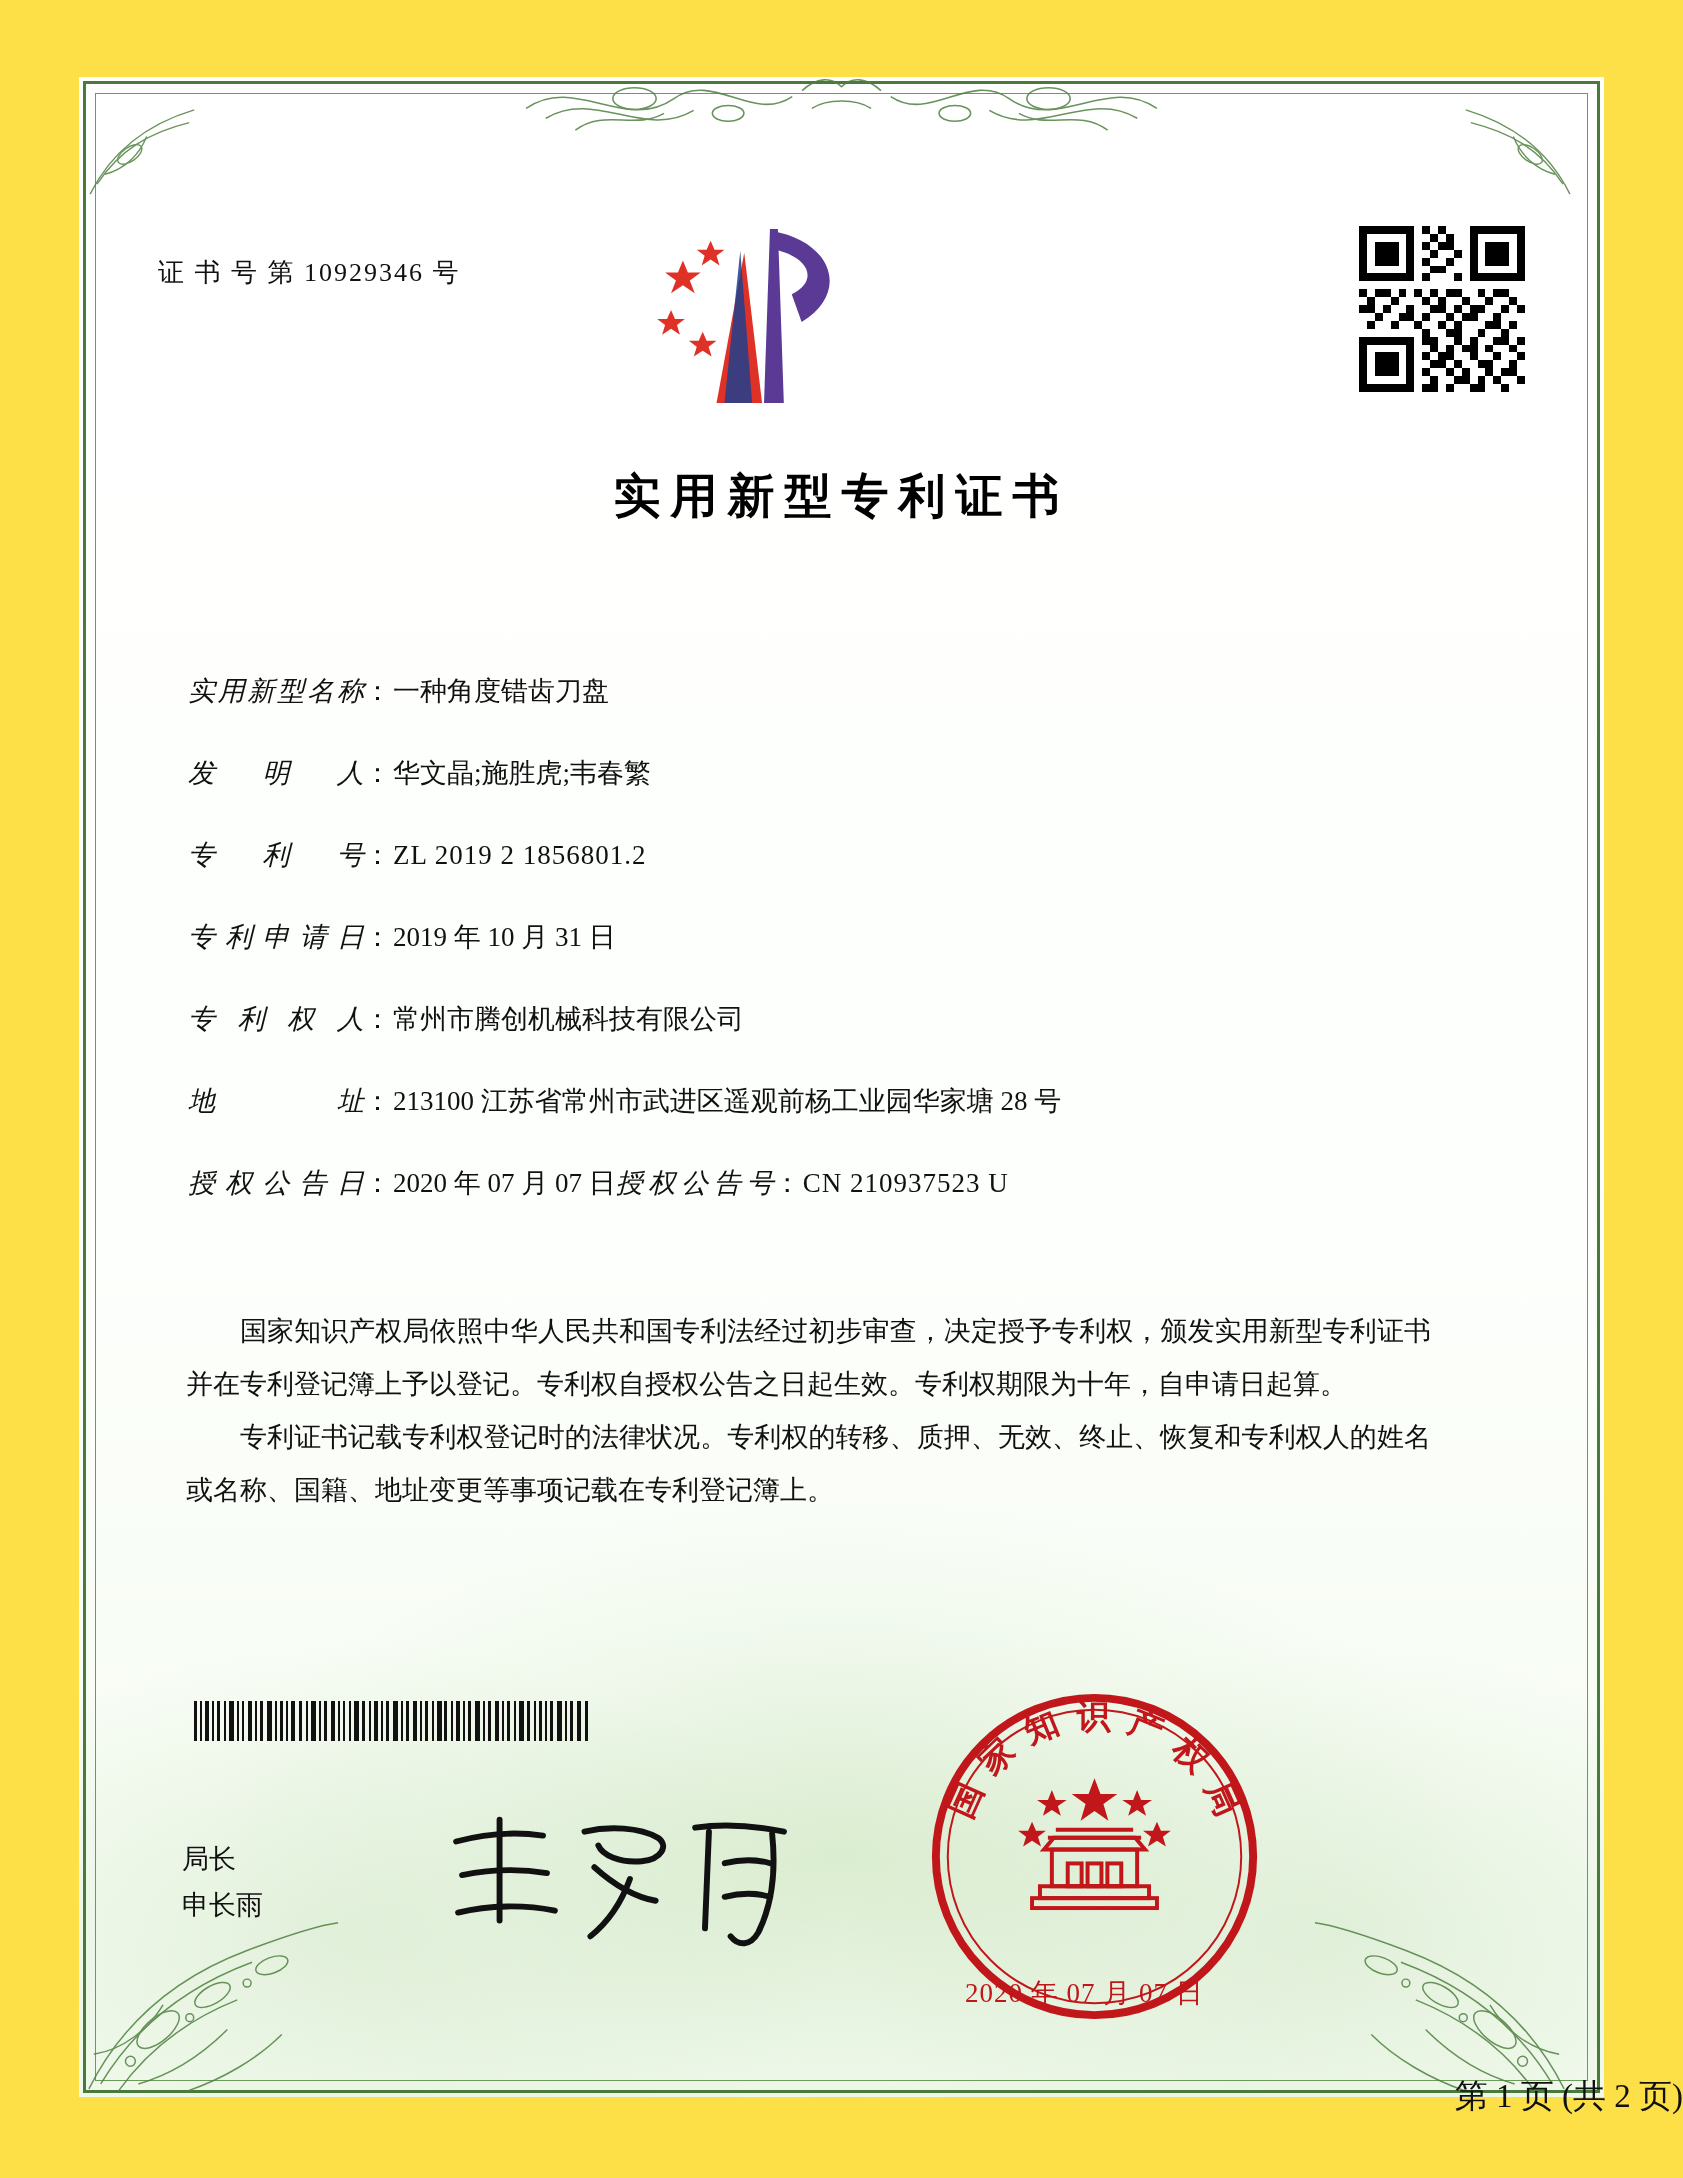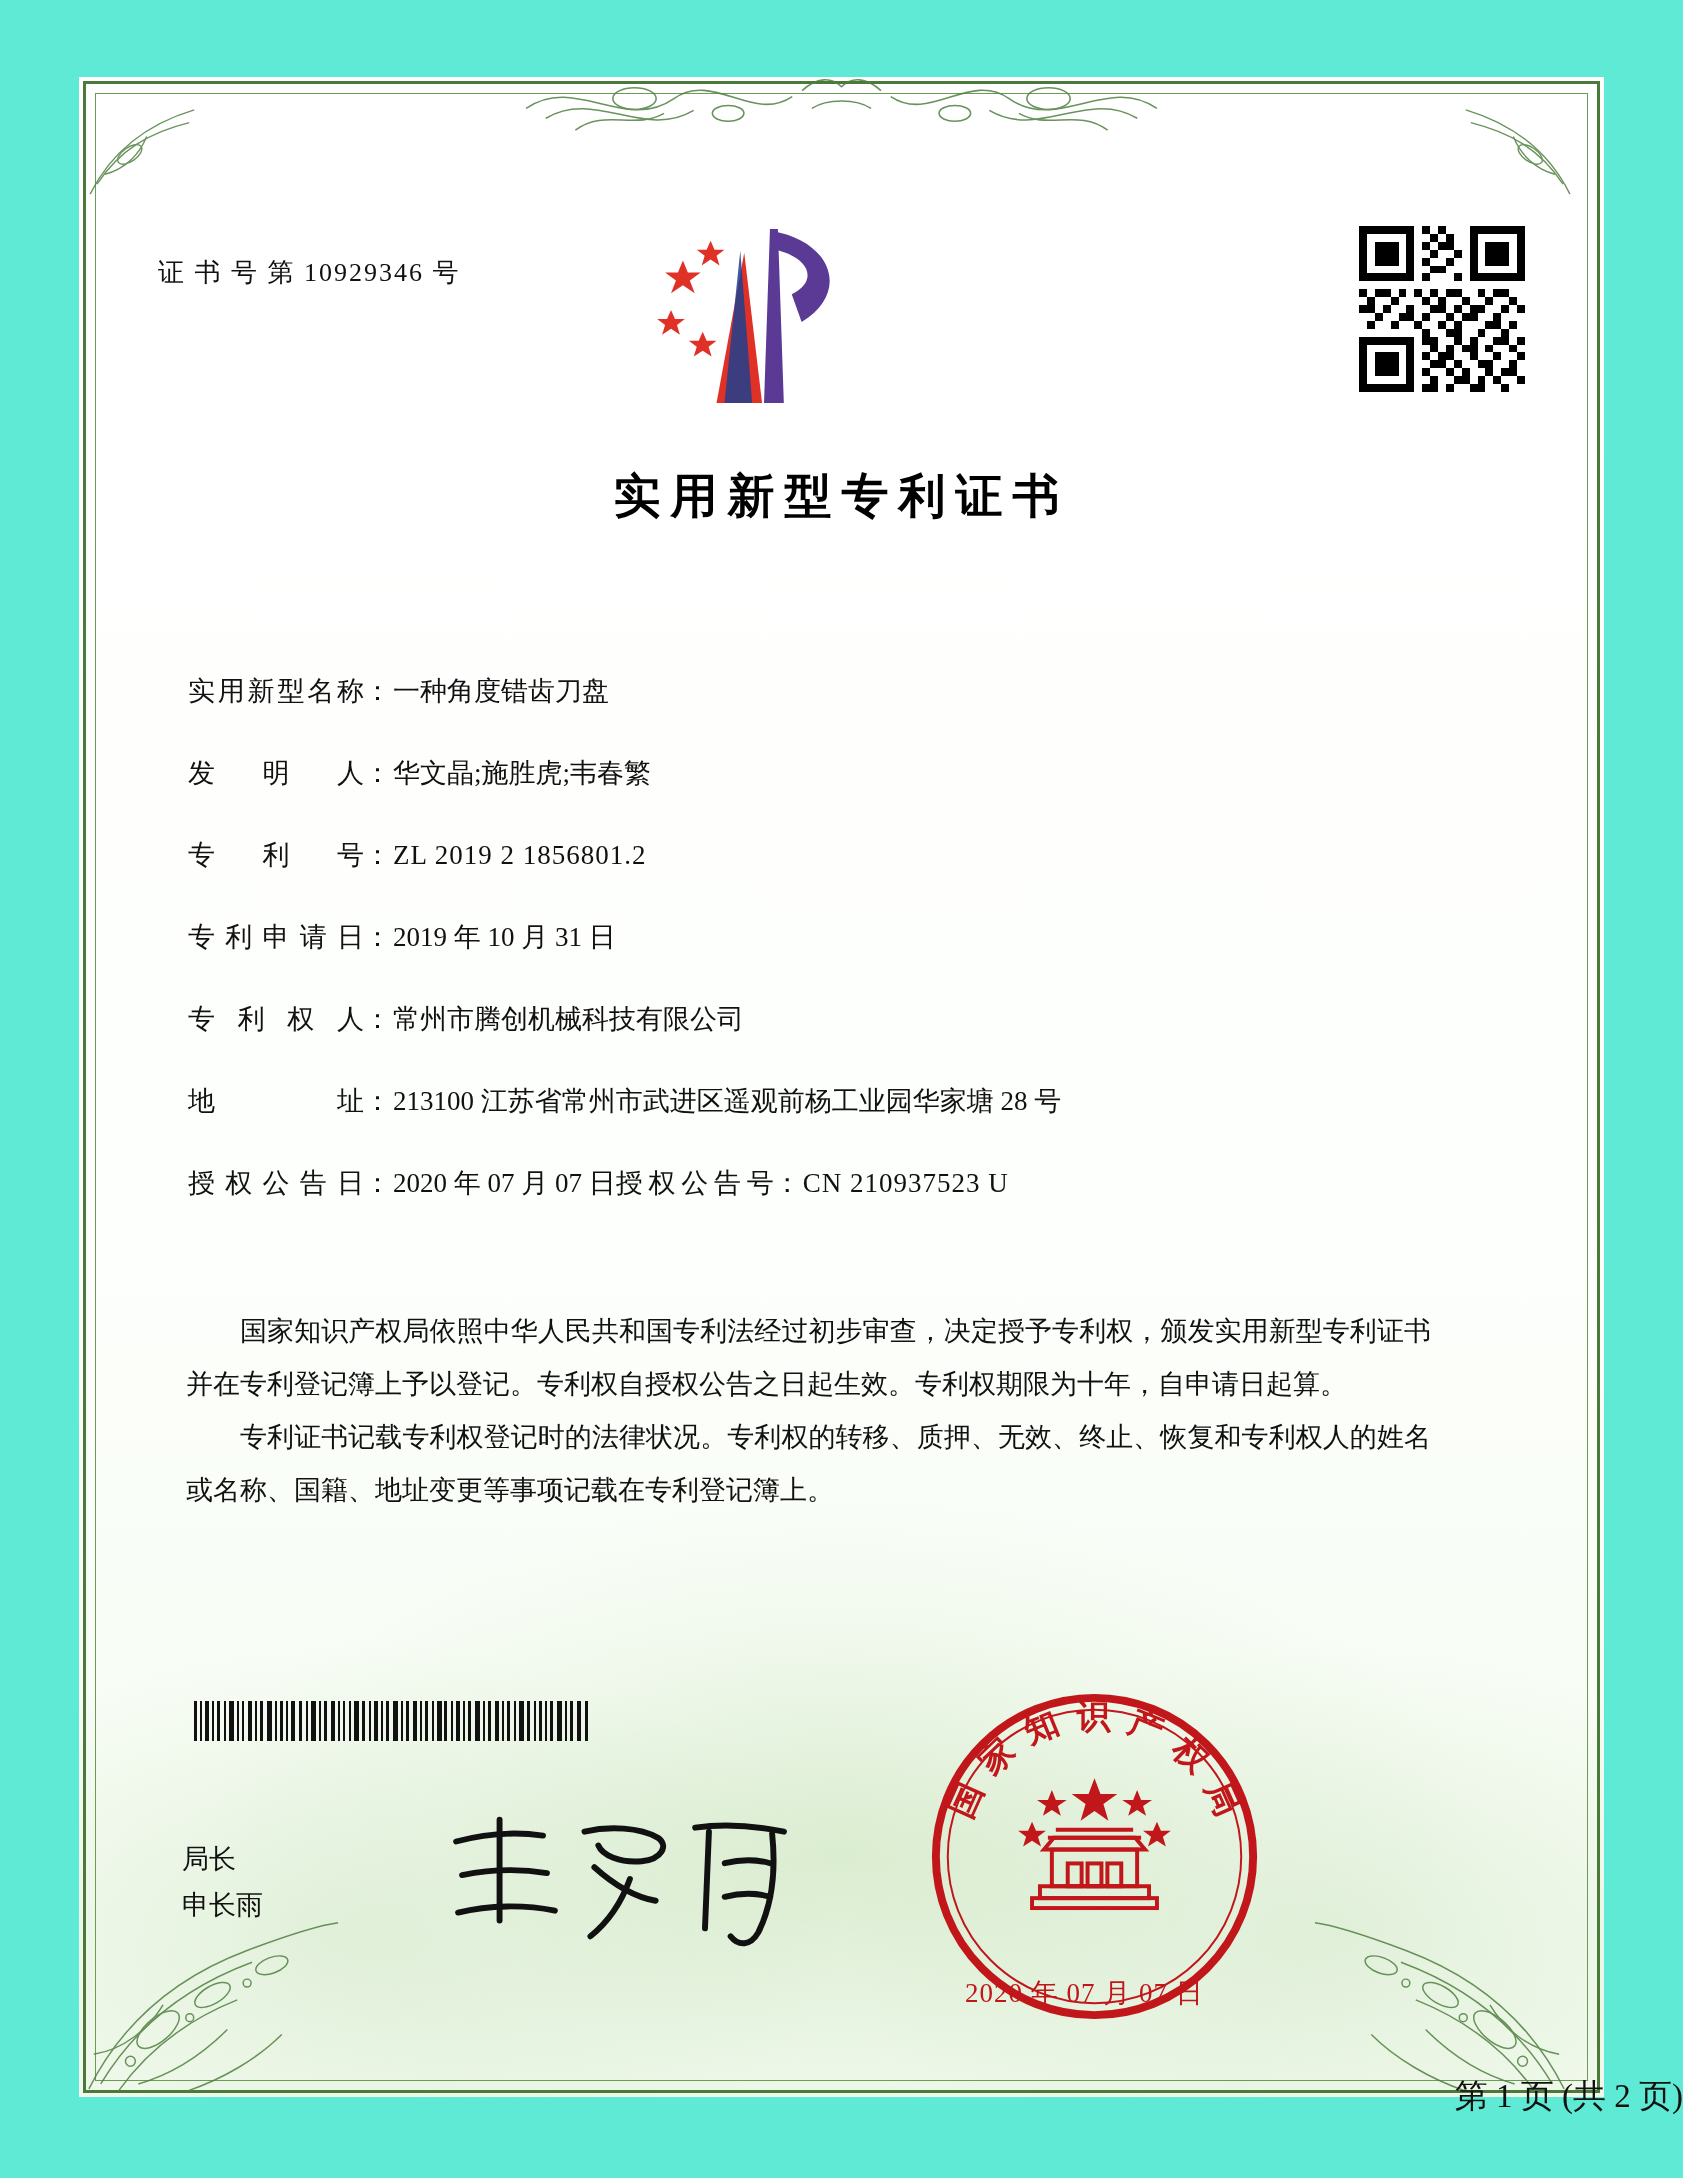--- a/index.html
+++ b/index.html
@@ -7,21 +7,21 @@
     padding: 0;
     background: #ffffff;
   }
   body {
     font-family: "Liberation Serif", "DejaVu Serif", serif;
   }
   .page {
     position: relative;
     width: 1683px;
     height: 2178px;
-    background: #5eead4;
+    background: #fde047;
     overflow: hidden;
   }
   
   .paper {
     position: absolute;
     left: 79px;
     top: 77px;
     width: 1525px;
     height: 2020px;
     background:
@@ -112,20 +112,21 @@
     font-size: 27px;
     color: #111;
     white-space: nowrap;
   }
   .field-label {
     display: inline-block;
     width: 176px;
     text-align: justify;
     text-align-last: justify;
     font-size: 27px;
+    font-style: italic;
   }
   .field-colon { margin: 0 2px 0 0; }
   .field-value { font-size: 27px; }
   .field-value.mono-ish { letter-spacing: 1px; text-align: center; }
 
   .row-split { display: flex; align-items: baseline; }
   .row-split .second { display: flex; align-items: baseline; }
   .row-split .second .field-label { width: 158px; }
 
   

